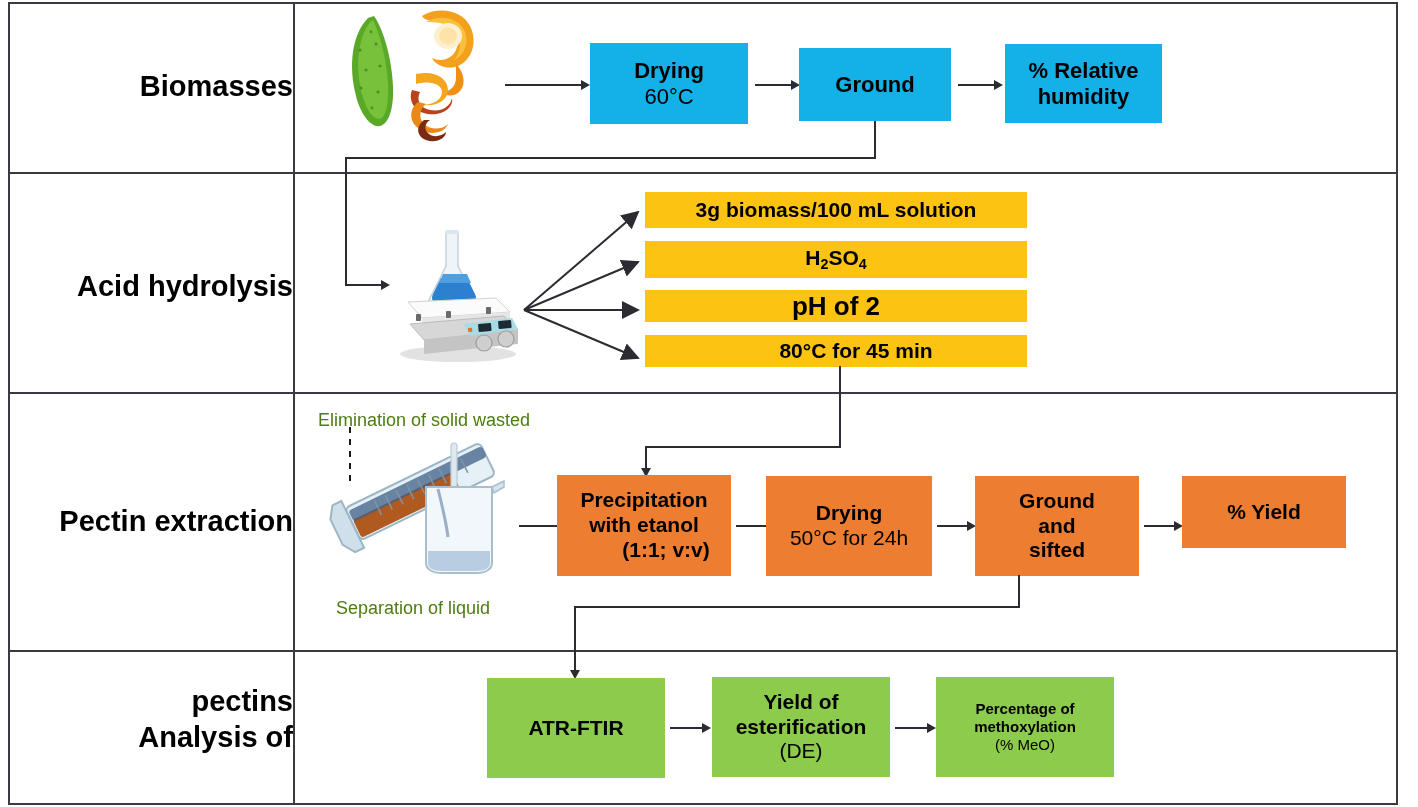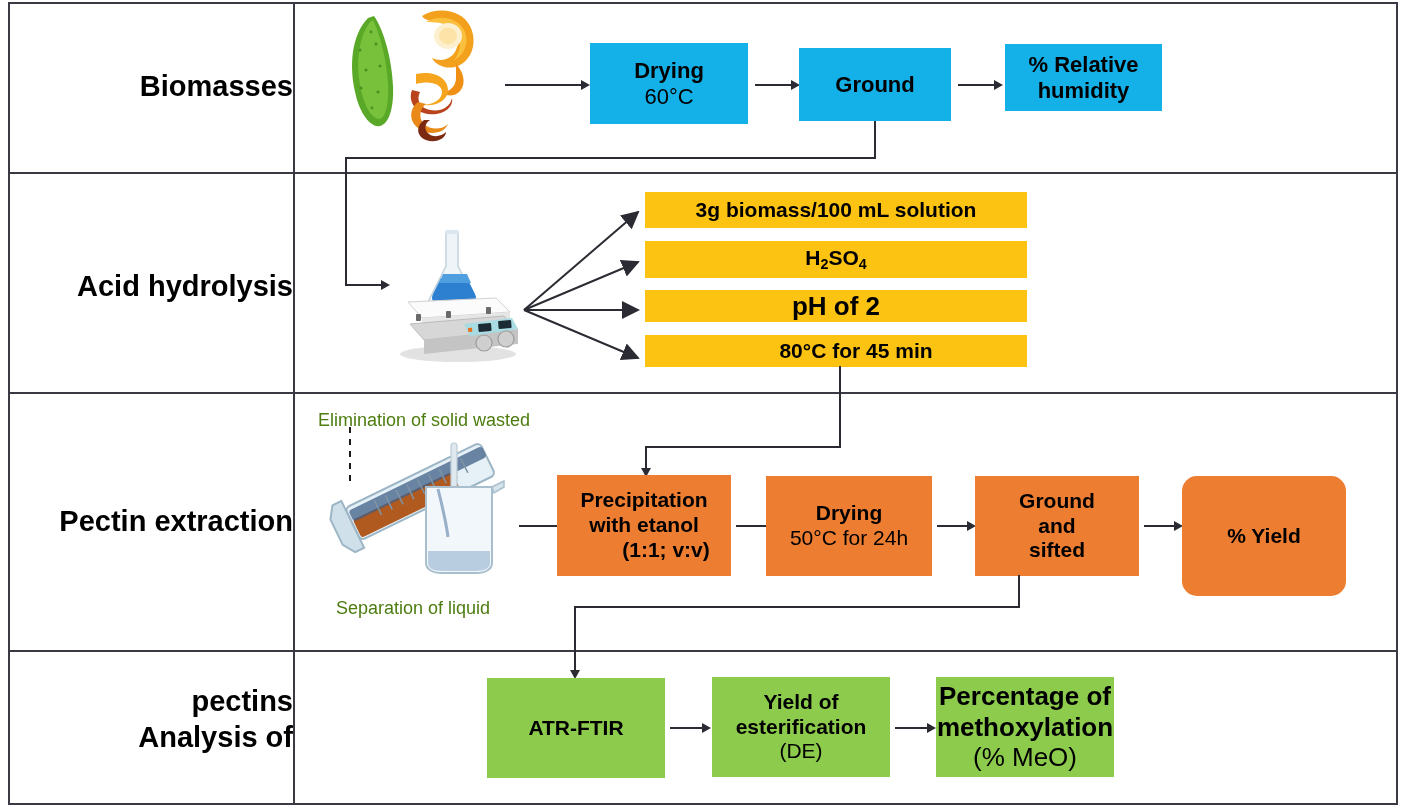--- a/index.html
+++ b/index.html
@@ -166,21 +166,21 @@
   <div class="hline" style="left:755px; top:84px; width:40px;"></div>
   <div class="arrow-r" style="left:791px; top:80px;"></div>
 
   <div class="box allbold" style="left:799px; top:48px; width:152px; height:73px; background:#14B0E8; font-size:22px;">
     <span class="l1">Ground</span>
   </div>
 
   <div class="hline" style="left:958px; top:84px; width:40px;"></div>
   <div class="arrow-r" style="left:994px; top:80px;"></div>
 
-  <div class="box allbold" style="left:1005px; top:44px; width:157px; height:67px; background:#14B0E8; font-size:22px;">
+  <div class="box allbold" style="left:1005px; top:44px; width:157px; height:79px; background:#14B0E8; font-size:22px;">
     <span class="l1">% Relative</span>
     <span class="l2" style="font-weight:bold;">humidity</span>
   </div>
 
   <div class="vline" style="left:874px; top:121px; height:38px;"></div>
   <div class="hline" style="left:345px; top:157px; width:531px;"></div>
   <div class="vline" style="left:345px; top:157px; height:129px;"></div>
   <div class="hline" style="left:345px; top:284px; width:40px;"></div>
   <div class="arrow-r" style="left:381px; top:280px;"></div>
 
@@ -305,21 +305,21 @@
 
   <div class="box allbold" style="left:975px; top:476px; width:164px; height:100px; background:#ED7D31; font-size:21px;">
     <span class="l1">Ground</span>
     <span class="l1">and</span>
     <span class="l1">sifted</span>
   </div>
 
   <div class="hline" style="left:1144px; top:525px; width:34px;"></div>
   <div class="arrow-r" style="left:1174px; top:521px;"></div>
 
-  <div class="box allbold" style="left:1182px; top:476px; width:164px; height:120px; background:#ED7D31; font-size:21px;border-radius:15px;">
+  <div class="box allbold" style="left:1182px; top:476px; width:164px; height:72px; background:#ED7D31; font-size:21px;">
     <span class="l1">% Yield</span>
   </div>
 
   <div class="vline" style="left:1018px; top:575px; height:33px;"></div>
   <div class="hline" style="left:574px; top:606px; width:446px;"></div>
   <div class="vline" style="left:574px; top:606px; height:68px;"></div>
   <div class="arrow-d" style="left:570px; top:670px;"></div>
 
   <div class="stage-label" style="top:683px;">
     <div>pectins</div>
@@ -335,19 +335,19 @@
 
   <div class="box allbold" style="left:712px; top:677px; width:178px; height:100px; background:#8DCB4C; font-size:21px;">
     <span class="l1">Yield of</span>
     <span class="l1">esterification</span>
     <span class="l2" style="font-weight:normal;">(DE)</span>
   </div>
 
   <div class="hline" style="left:895px; top:727px; width:36px;"></div>
   <div class="arrow-r" style="left:927px; top:723px;"></div>
 
-  <div class="box allbold" style="left:936px; top:677px; width:178px; height:100px; background:#8DCB4C; font-size:26px;">
+  <div class="box allbold" style="left:936px; top:677px; width:178px; height:100px; background:#8DCB4C; font-size:15px;">
     <span class="l1">Percentage of</span>
     <span class="l1">methoxylation</span>
     <span class="l2" style="font-weight:normal;">(% MeO)</span>
   </div>
 
 </div>
 
 </body></html>

